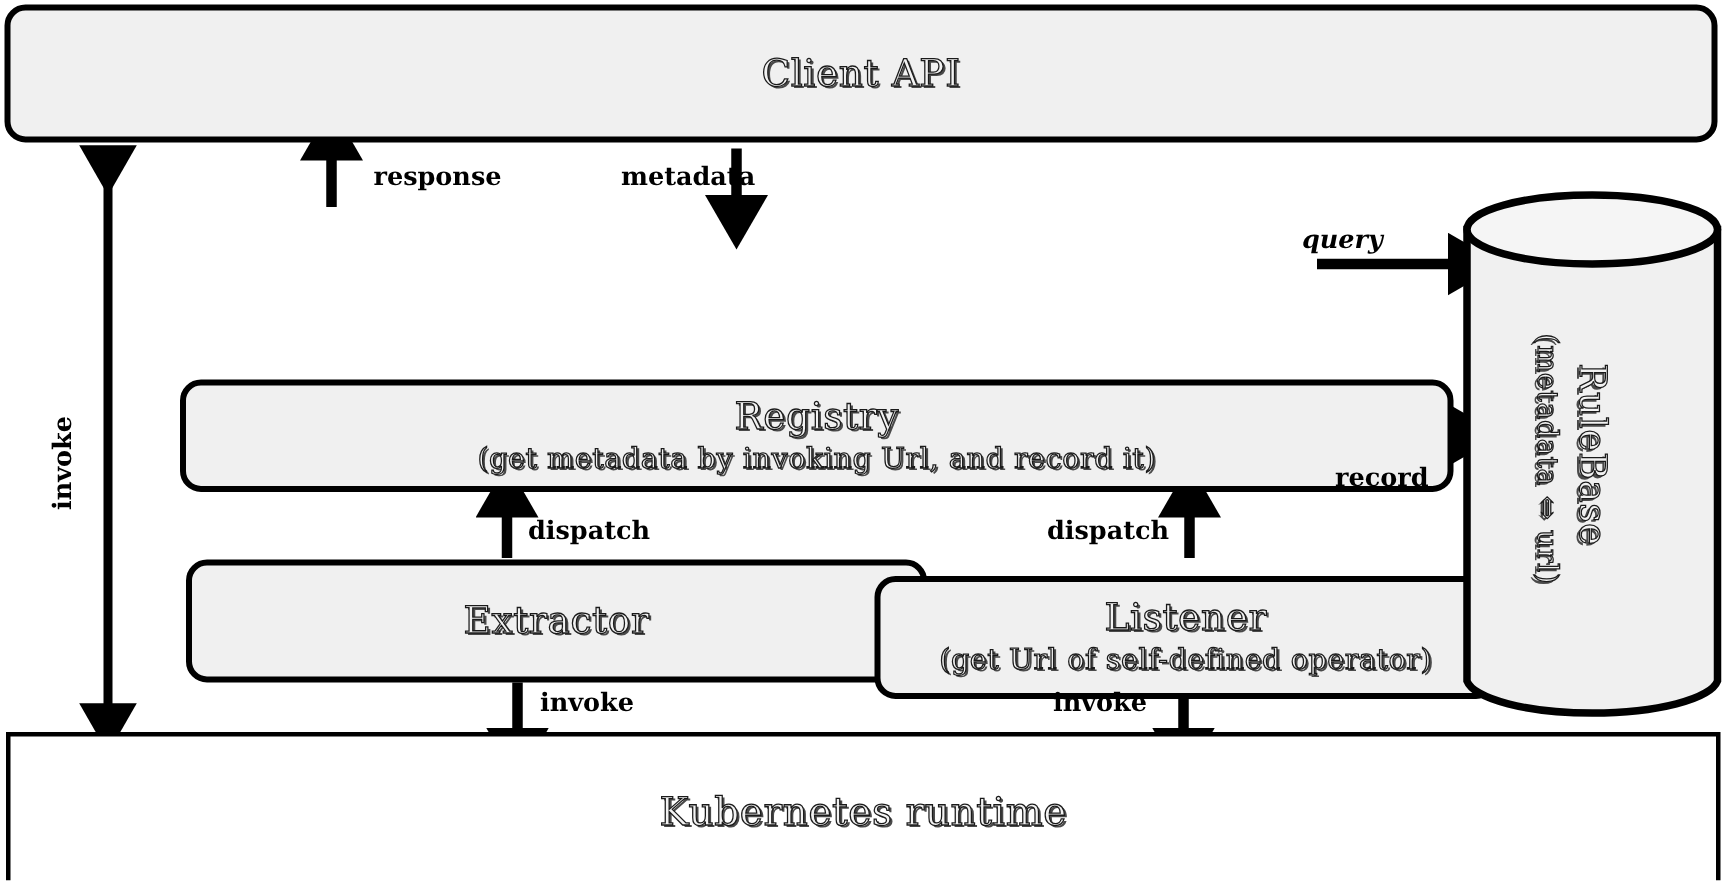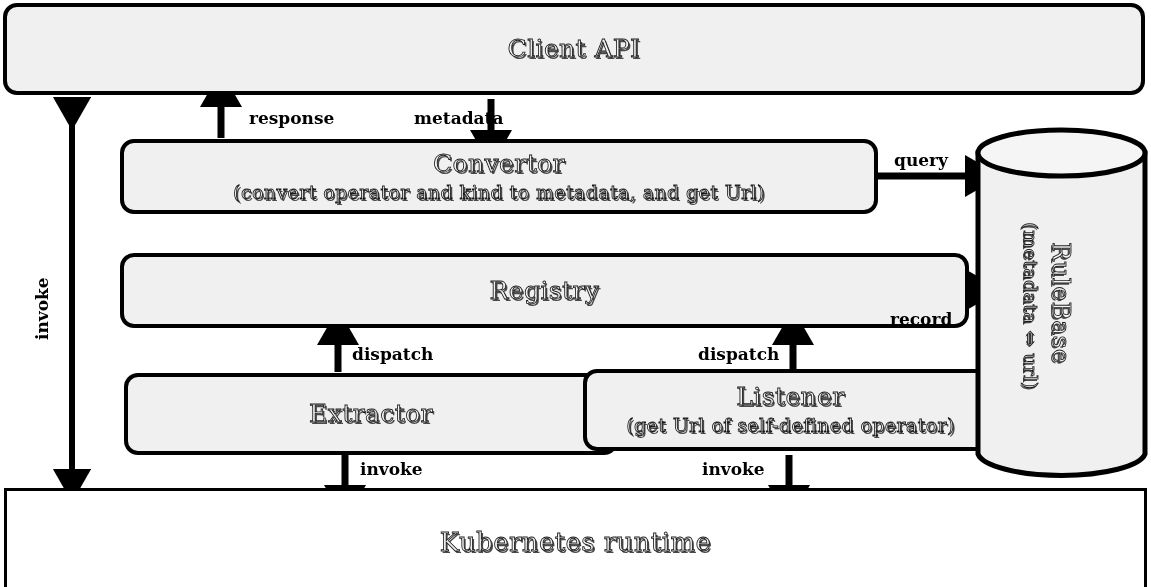--- a/index.html
+++ b/index.html
@@ -129,34 +129,31 @@
 
     <g>
       <line x1="789" y1="455" x2="789" y2="492" stroke="#000" stroke-width="7" marker-end="url(#ahs)"></line>
     </g>
   </svg>
 
   <div class="box" style="left:3px; top:3px; width:1142px; height:92px;">
     <div class="otxt title">Client API</div>
   </div>
 
-  <div class="box" style="left:120px; top:139px; width:758px; height:75px;">
-    <div class="otxt title">Convertor</div>
-    <div class="otxt sub">(convert operator and kind to metadata, and get Url)</div>
-  </div>
 
   <div class="box" style="left:120px; top:253px; width:849px; height:75px;">
     <div class="otxt title">Registry</div>
+    <div class="otxt sub">(get metadata by invoking Url, and record it)</div>
   </div>
 
   <div class="box" style="left:124px; top:373px; width:494px; height:82px;">
     <div class="otxt title">Extractor</div>
   </div>
 
-  <div class="box" style="left:583px; top:369px; width:415px; height:82px;">
+  <div class="box" style="left:583px; top:384px; width:415px; height:82px;">
     <div class="otxt title">Listener</div>
     <div class="otxt sub">(get Url of self-defined operator)</div>
   </div>
 
   <div class="box sharp" style="left:4px; top:488px; width:1143px; height:108px;">
     <div class="otxt big">Kubernetes runtime</div>
   </div>
 
   <div id="rulebase" style="left:975px; top:127px; width:173px; height:353px;">
     <svg width="173" height="353" viewBox="0 0 173 353">
@@ -166,21 +163,21 @@
     <div class="cyl-label otxt title" style="left:86px; top:176px; transform:translate(-50%,-50%) rotate(90deg);">RuleBase</div>
     <div class="cyl-label otxt sub" style="left:56px; top:176px; transform:translate(-50%,-50%) rotate(90deg);">(metadata ⇔ url)</div>
   </div>
 
   <div class="alabel rot" style="left:52px; top:320px;">invoke</div>
 
   <div class="alabel" style="left:249px; top:108px;">response</div>
 
   <div class="alabel" style="left:414px; top:108px;">metadata</div>
 
-  <div class="alabel" style="left:894px; top:150px;">query</div>
+  <div class="alabel" style="left:868px; top:150px;font-style:italic;">query</div>
 
   <div class="alabel" style="left:890px; top:262px;margin-top:47px;">record</div>
 
   <div class="alabel" style="left:352px; top:344px;">dispatch</div>
 
   <div class="alabel" style="left:698px; top:344px;">dispatch</div>
 
   <div class="alabel" style="left:360px; top:459px;">invoke</div>
 
   <div class="alabel" style="left:702px; top:459px;">invoke</div>

